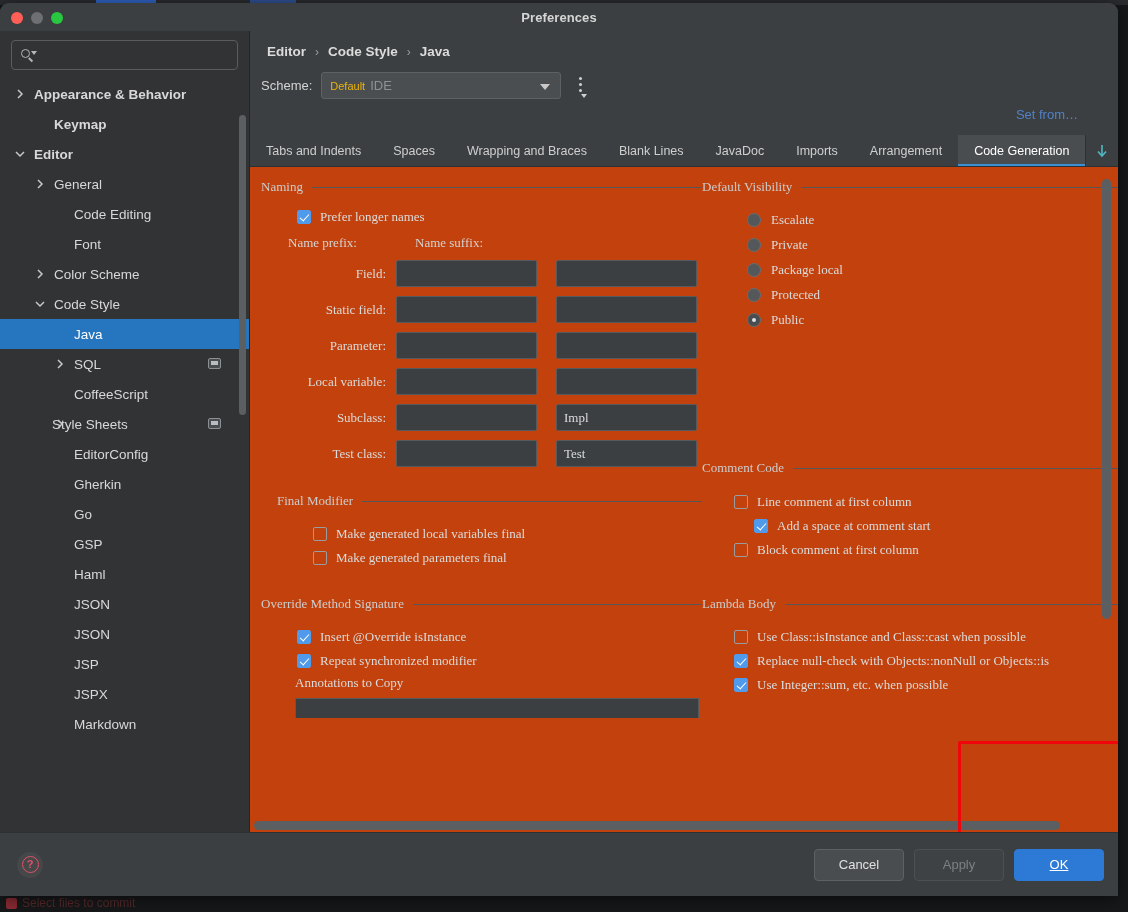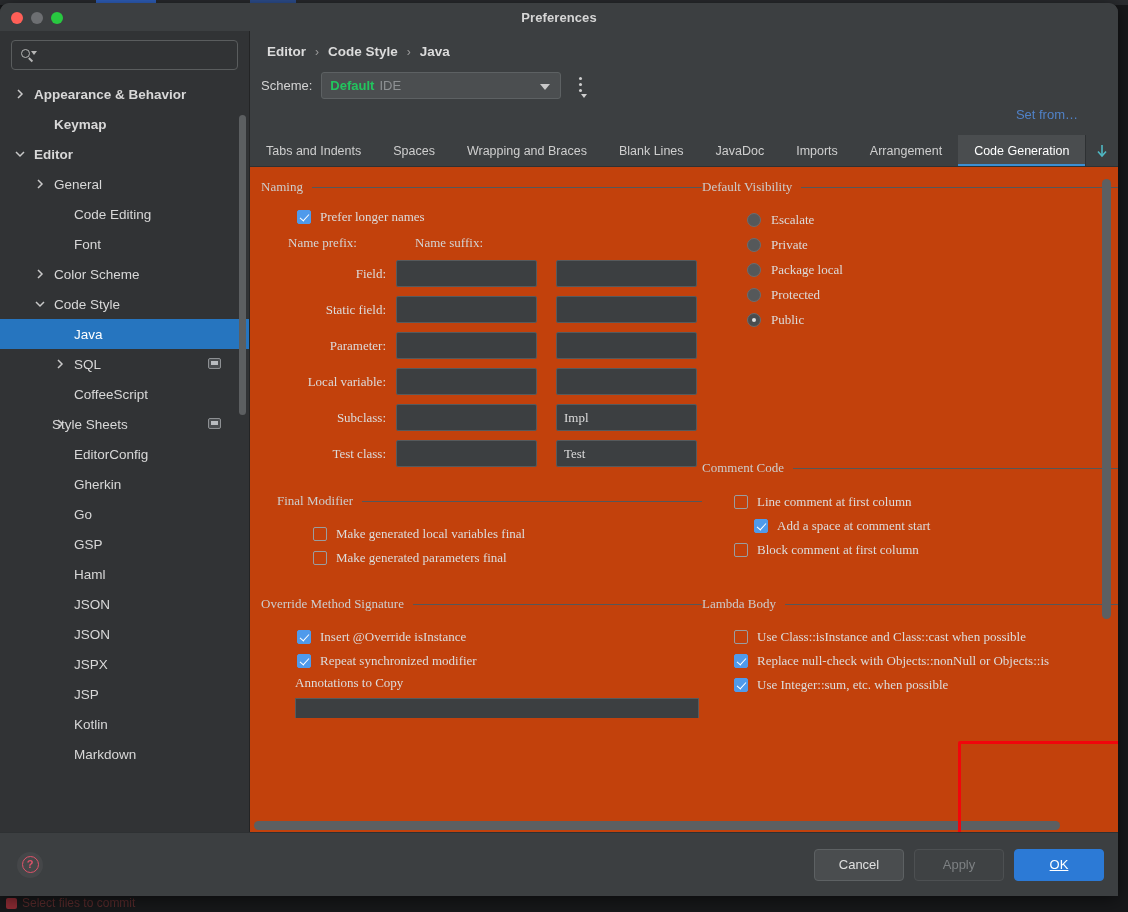--- a/index.html
+++ b/index.html
@@ -159,21 +159,21 @@
   }
   .scheme-label { font-size: 13px; color: #d4d4d4; }
   .scheme-combo {
     position: relative;
     width: 240px; height: 27px;
     background: #4b4e50;
     border: 1px solid #5d6163; border-radius: 3px;
     display: flex; align-items: center; padding: 0 8px;
     gap: 5px;
   }
-  .scheme-name { color: #22c55e; font-size: 13px; font-weight: bold; }
+  .scheme-name { color: #eab308; font-size: 11px; }
   .scheme-sub { color: #8e9194; font-size: 13px; }
   .combo-arrow {
     position: absolute; right: 10px; top: 11px;
     width: 0; height: 0;
     border-left: 5px solid transparent; border-right: 5px solid transparent;
     border-top: 6px solid #c9c9c9;
   }
   .kebab {
     width: 16px; height: 26px; position: relative; margin-left: 3px;
   }
@@ -483,27 +483,24 @@
             <div class="tree-item">
               <span class="tree-label" style="margin-left: 74px;">Haml</span>
             </div>
             <div class="tree-item">
               <span class="tree-label" style="margin-left: 74px;">JSON</span>
             </div>
             <div class="tree-item">
               <span class="tree-label" style="margin-left: 74px;">JSON</span>
             </div>
             <div class="tree-item">
+              <span class="tree-label" style="margin-left: 74px;">JSP</span>
+            </div>
+            <div class="tree-item">
               <span class="tree-label" style="margin-left: 74px;">JSPX</span>
-            </div>
-            <div class="tree-item">
-              <span class="tree-label" style="margin-left: 74px;">JSP</span>
-            </div>
-            <div class="tree-item">
-              <span class="tree-label" style="margin-left: 74px;">Kotlin</span>
             </div>
             <div class="tree-item">
               <span class="tree-label" style="margin-left: 74px;">Markdown</span>
             </div>
             <div class="tree-item"></div>
           </div>
         <div class="side-scroll"></div>
       </div>
 
       <div class="content">

